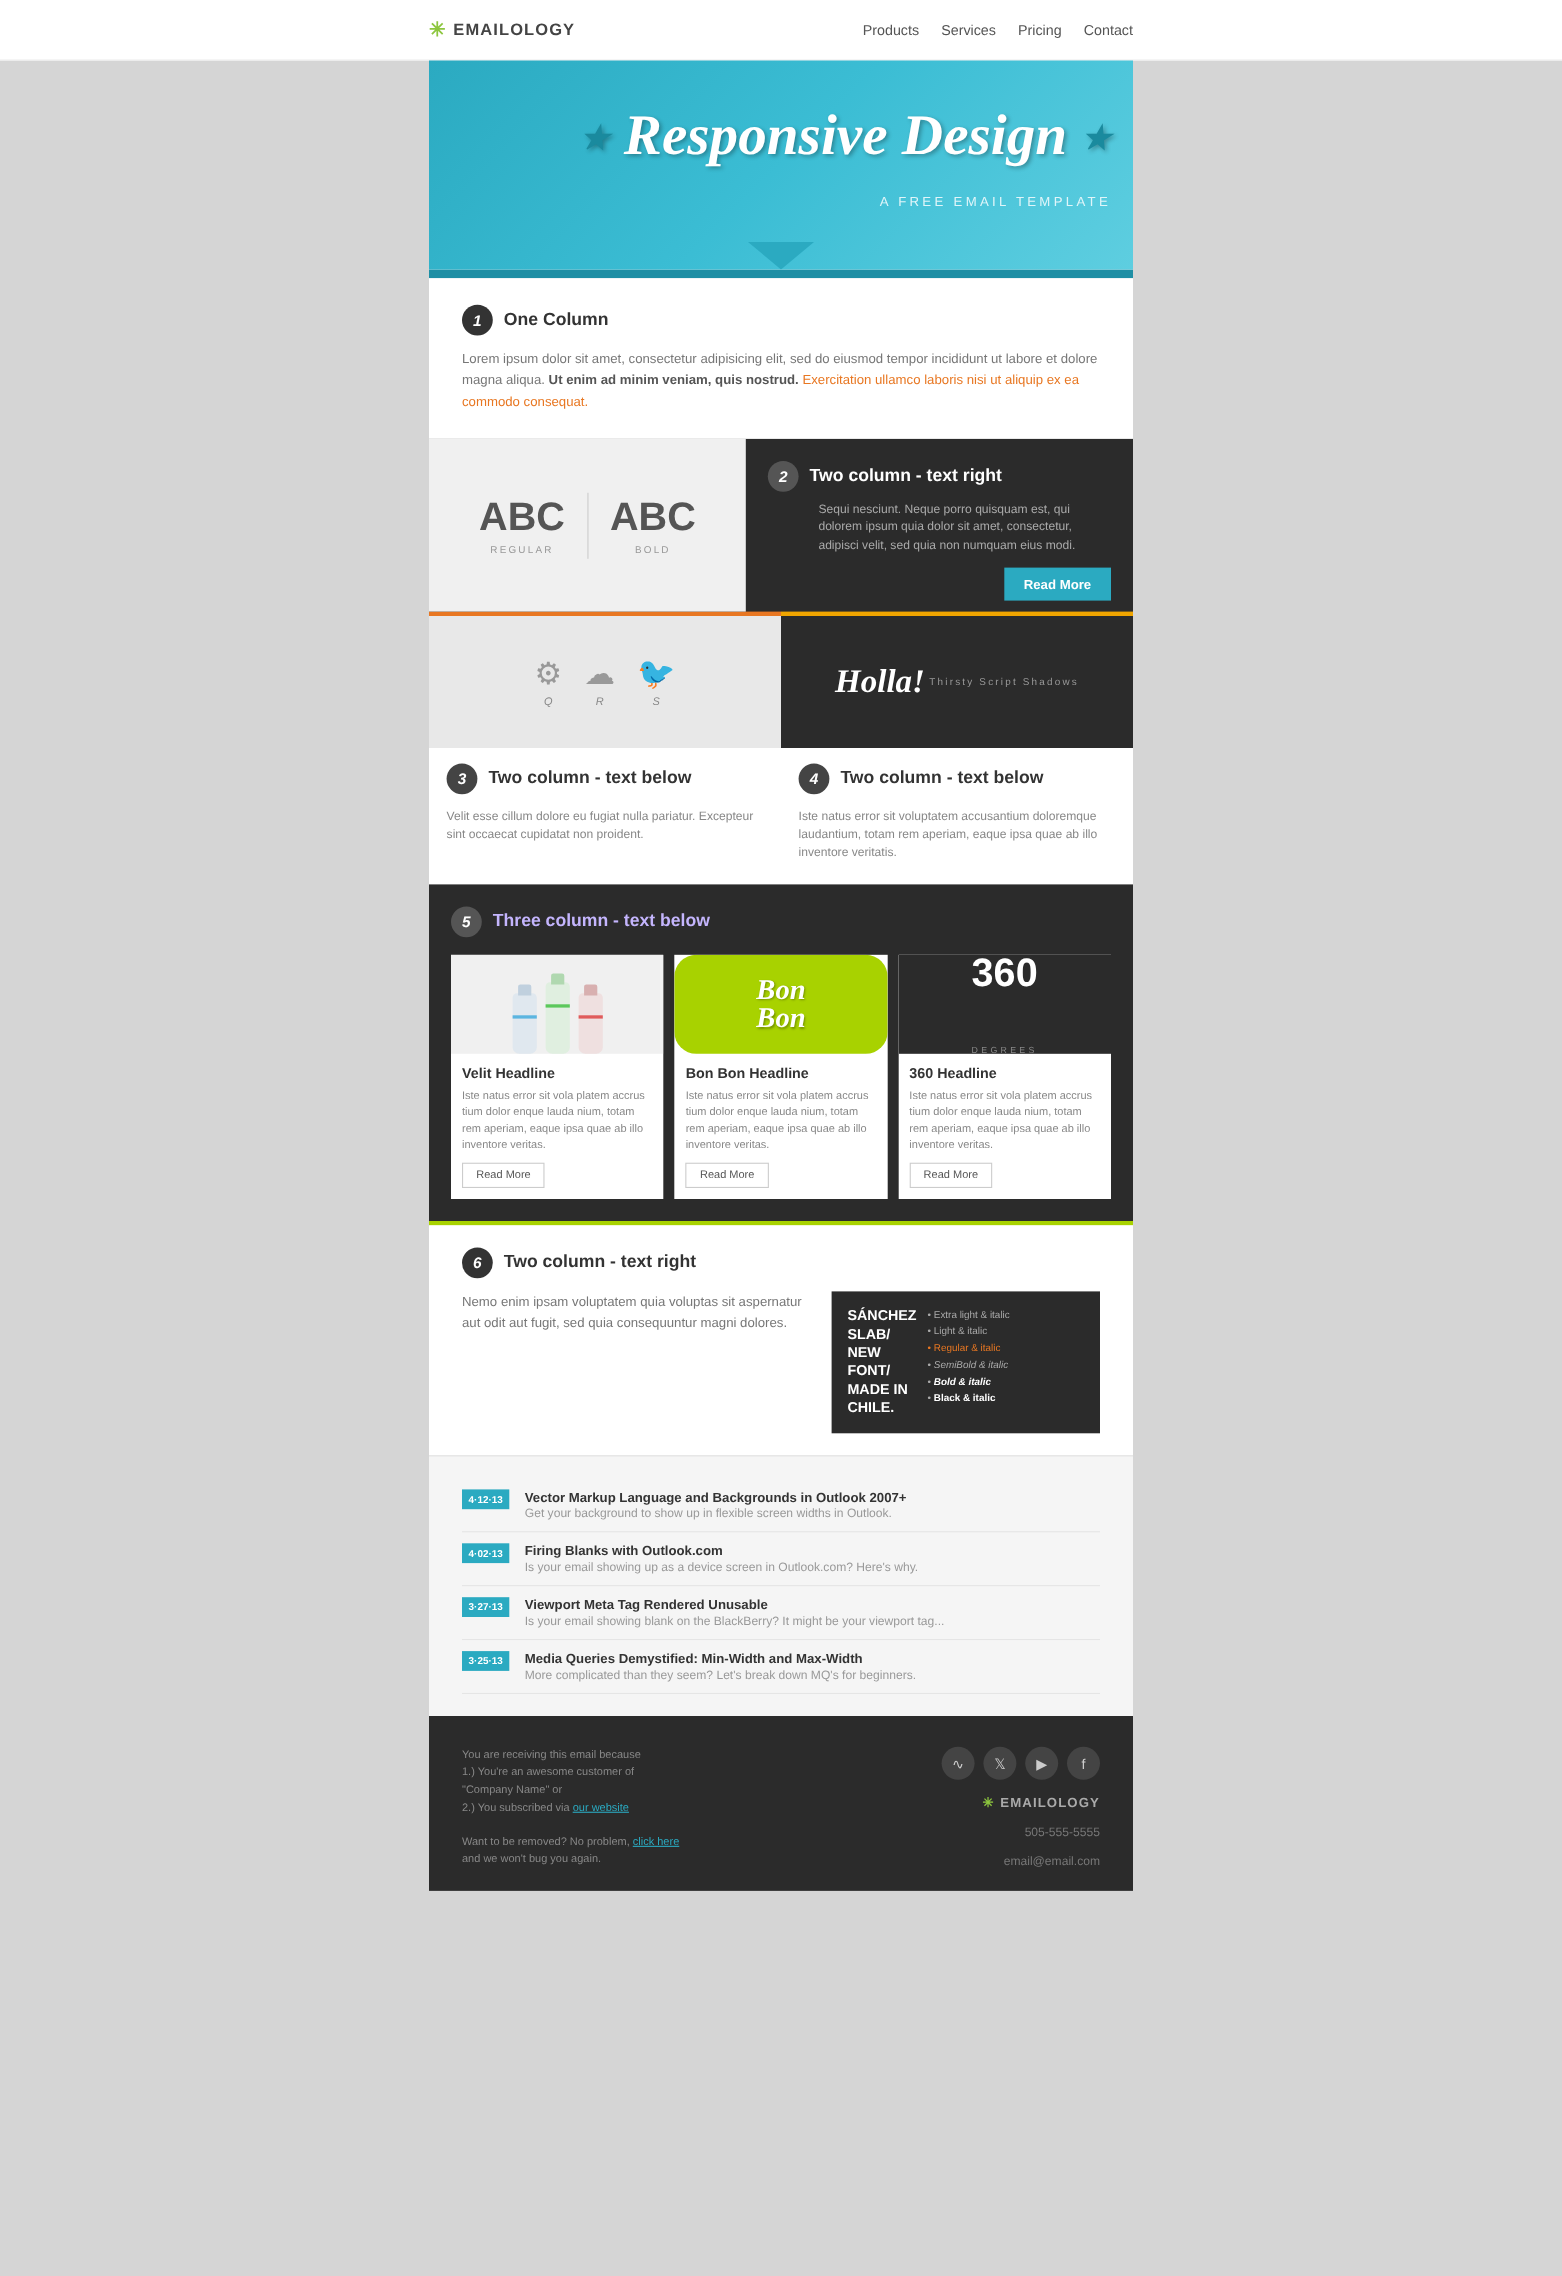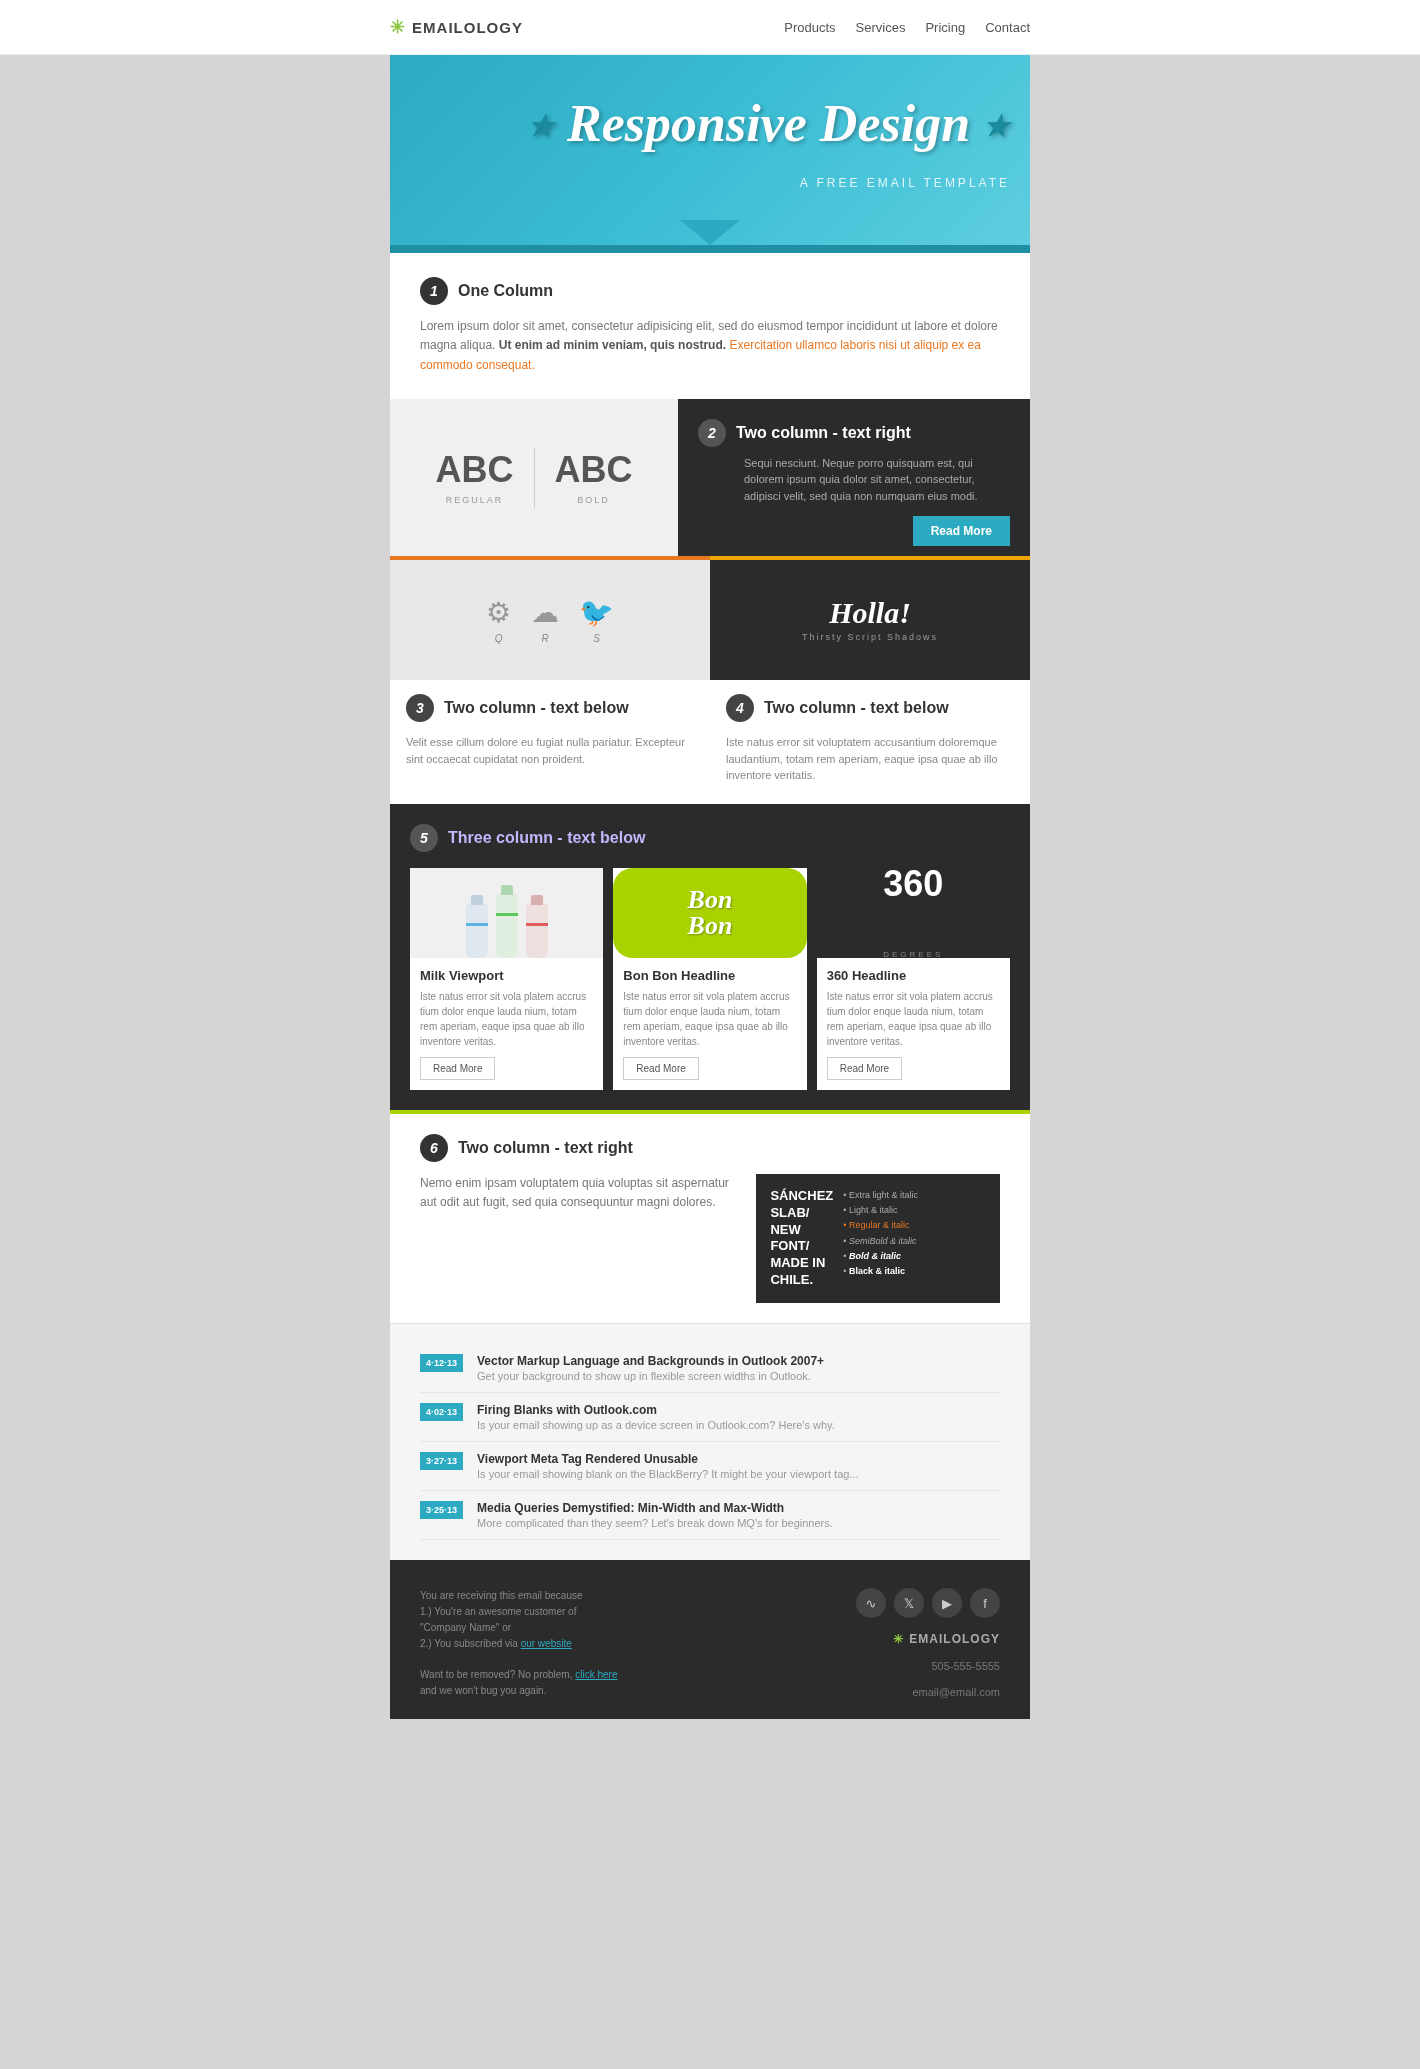--- a/index.html
+++ b/index.html
@@ -662,21 +662,21 @@
               <span class="icon-letter">R</span>
             </div>
             <div class="icon-animal">
               <span>🐦</span>
               <span class="icon-letter">S</span>
             </div>
           </div>
         </div>
       </div>
       <div class="img-cell">
-        <div class="img-placeholder img-holla-bg" style="flex-direction:column; gap:4px;">
+        <div class="img-placeholder img-holla-bg" style="flex-direction:row; gap:4px;">
           <span class="holla-text">Holla!</span>
           <span class="holla-sub">Thirsty Script Shadows</span>
         </div>
       </div>
     </div>
     <div class="two-col-text-below">
       <div class="tcb-col">
         <div class="section-num-header">
           <div class="section-num">3</div>
           <span class="section-title">Two column - text below</span>
@@ -711,21 +711,21 @@
               <div class="bottle-top" style="background:#b0d8b0;"></div>
               <div class="bottle-stripe-green"></div>
             </div>
             <div class="bottle bottle-red">
               <div class="bottle-top" style="background:#d8b0b0;"></div>
               <div class="bottle-stripe-red"></div>
             </div>
           </div>
         </div>
         <div class="three-col-body">
-          <div class="three-col-headline">Milk Viewport</div>
+          <div class="three-col-headline">Velit Headline</div>
           <p class="three-col-text">Iste natus error sit vola platem accrus tium dolor enque lauda nium, totam rem aperiam, eaque ipsa quae ab illo inventore veritas.</p>
           <button class="read-more-sm">Read More</button>
         </div>
       </div>
 
       <div class="three-col-item">
         <div class="three-col-img bonbon-img">
           <div class="bonbon-display">
             <span class="bonbon-text">Bon<br>Bon</span>
           </div>

